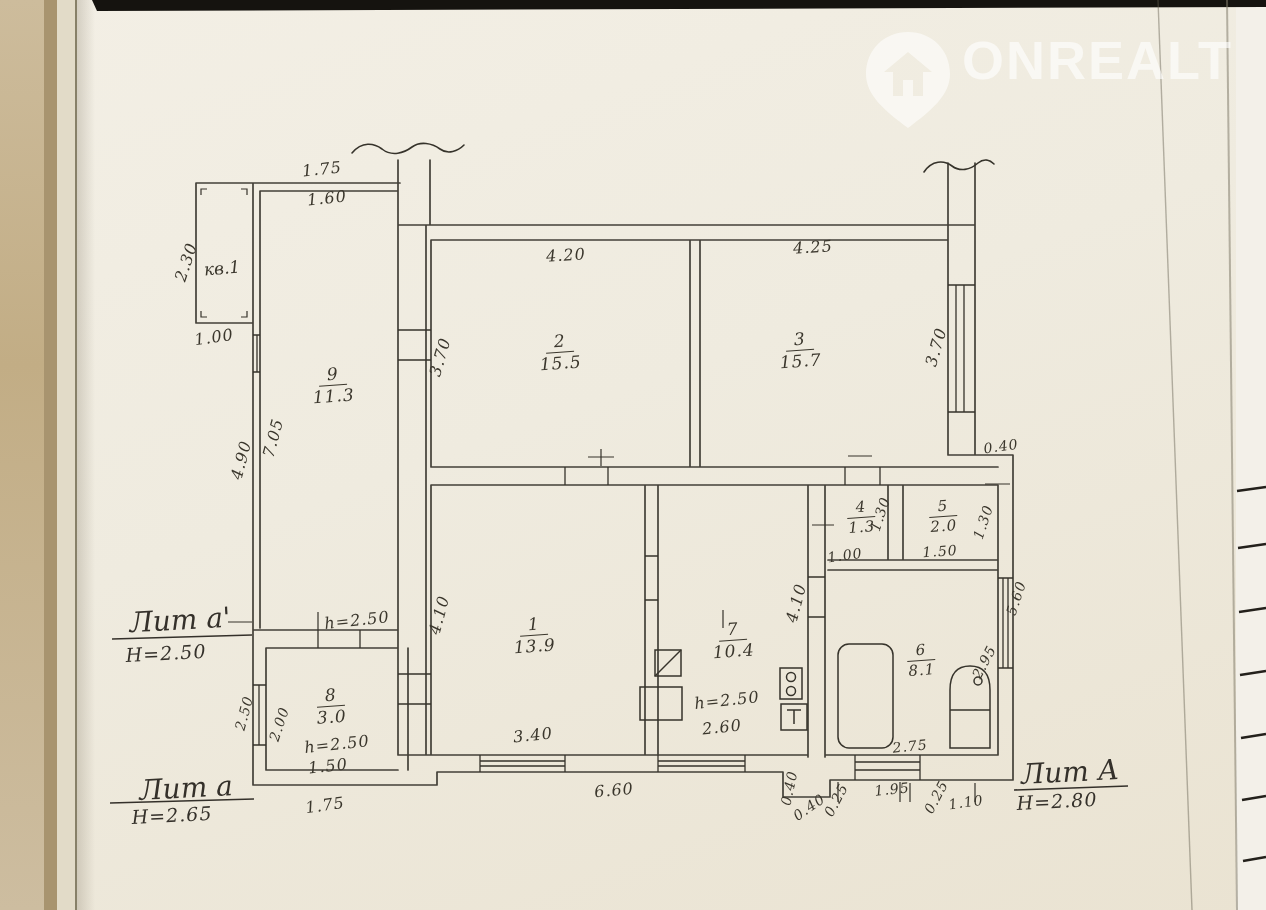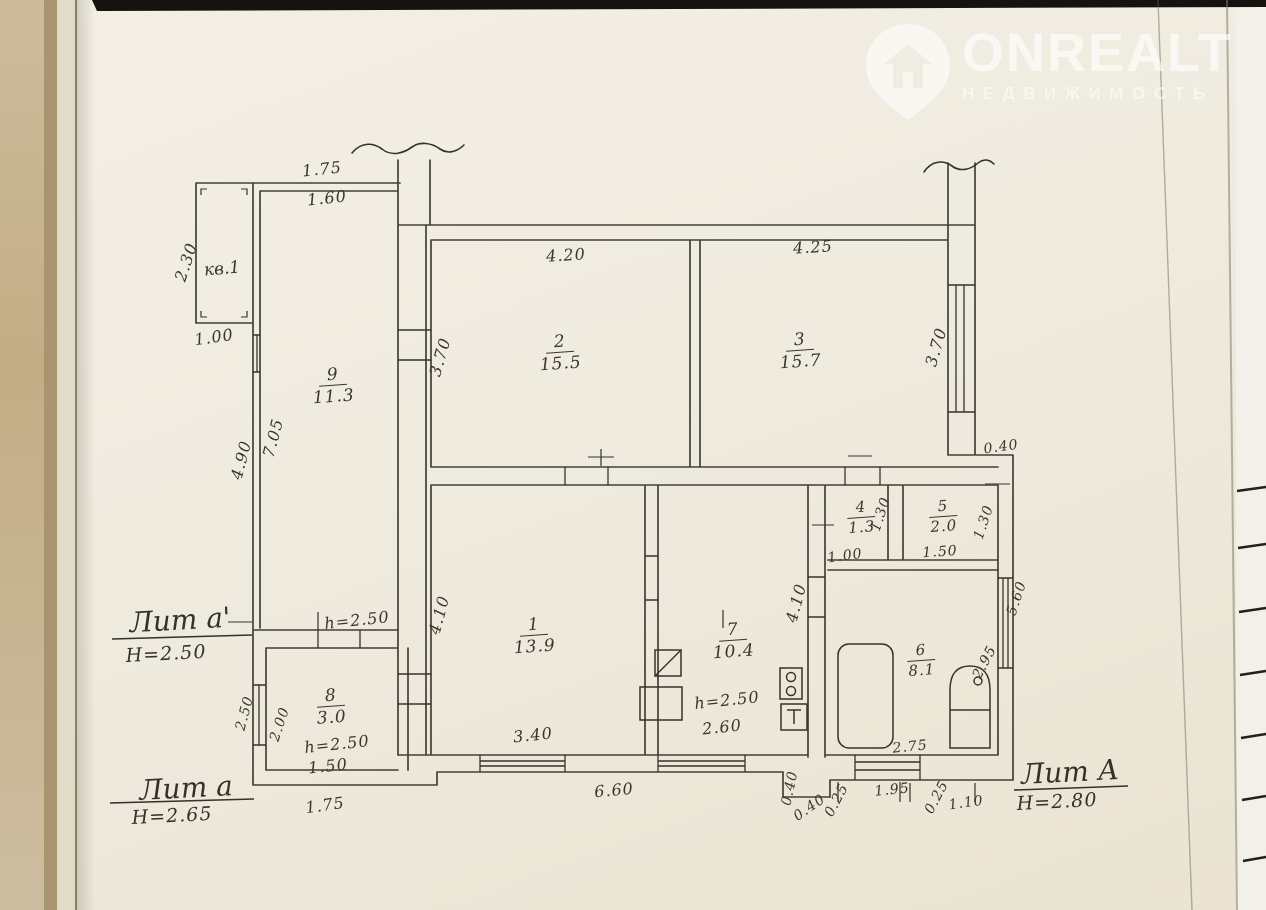--- a/index.html
+++ b/index.html
@@ -26,21 +26,21 @@
         transform:translate(-50%,-50%) rotate(-4deg);}
   .room .rn{border-bottom:1.6px solid #3a362c;padding:0 9px 1px;}
   .room .ra{padding-top:1px;letter-spacing:1px;}
   .sect{position:absolute;white-space:nowrap;font-style:italic;color:#34302a;
         transform:translate(-50%,-50%) rotate(var(--r,-3deg));}
   .sect-name{font-size:28px;}
   .sect-h{font-size:19px;letter-spacing:1px;}
   .kv{position:absolute;font-style:italic;font-size:17px;color:#3a362c;
       transform:translate(-50%,-50%) rotate(-5deg);}
   
-  .watermark{position:absolute;left:866px;top:24px;display:flex;align-items:flex-start;gap:12px;}
+  .watermark{position:absolute;left:866px;top:32px;display:flex;align-items:flex-start;gap:12px;}
   .wm-text{display:flex;flex-direction:column;}
   .wm-brand{font-family:"Liberation Sans",sans-serif;font-weight:bold;font-size:54px;
             line-height:1.05;color:rgba(255,255,255,.62);letter-spacing:2px;}
   .wm-sub{font-family:"Liberation Sans",sans-serif;font-weight:bold;font-size:17px;
           color:rgba(255,255,255,.55);letter-spacing:8.5px;margin-top:3px;}
 </style>
 </head>
 <body>
 
 <div id="stage">
@@ -224,17 +224,16 @@
   <span class="sect sect-name" style="left:1070px;top:772px">Лит А</span>
   <span class="sect sect-h" style="left:1057px;top:801px">Н=2.80</span>
 
   <div class="watermark">
     <svg width="84" height="96" viewBox="0 0 84 96">
       <path fill-rule="evenodd" fill="rgba(255,255,255,0.58)" d="M42,0 C18,0 0,18 0,42 C0,63 18,78 42,96 C66,78 84,63 84,42 C84,18 66,0 42,0 Z
            M42,20 L18,40 H27 V64 H37 V48 H47 V64 H57 V40 H66 Z"></path>
     </svg>
     <div class="wm-text">
       <div class="wm-brand">ONREALT</div>
-      <div class="wm-sub">НЕДВИЖИМОСТЬ</div>
     </div>
   </div>
 
 </div>
 
 </body></html>

